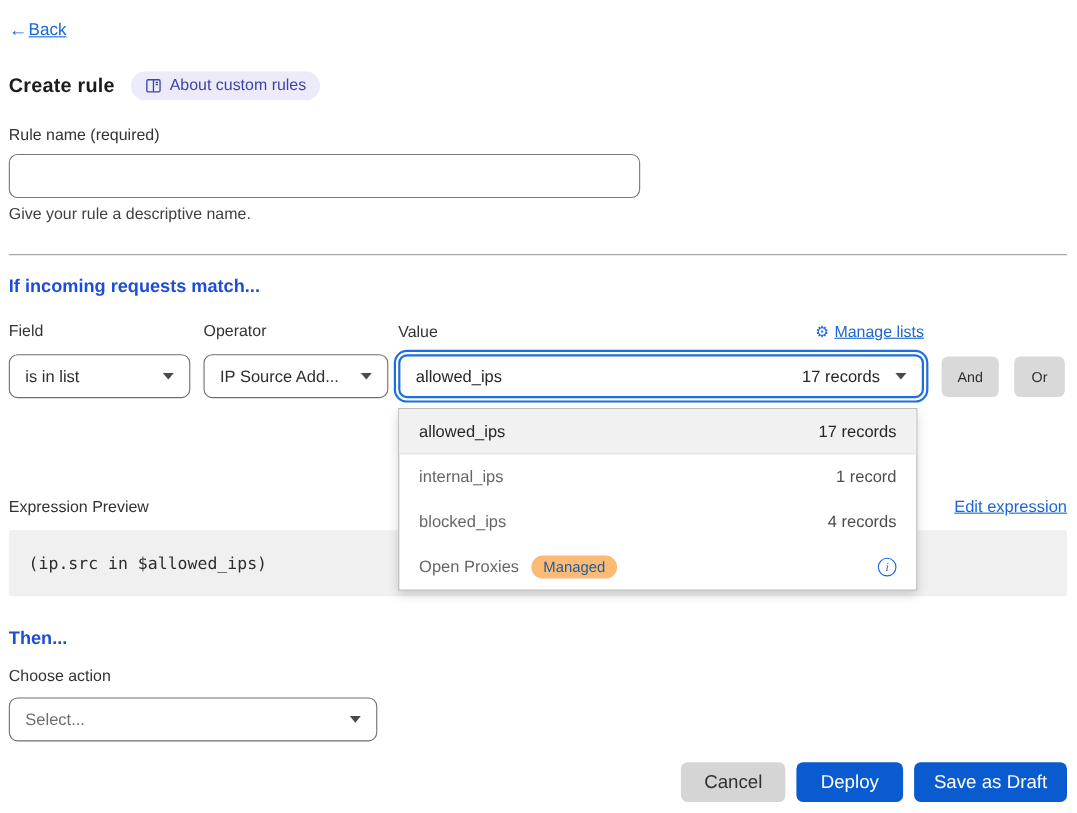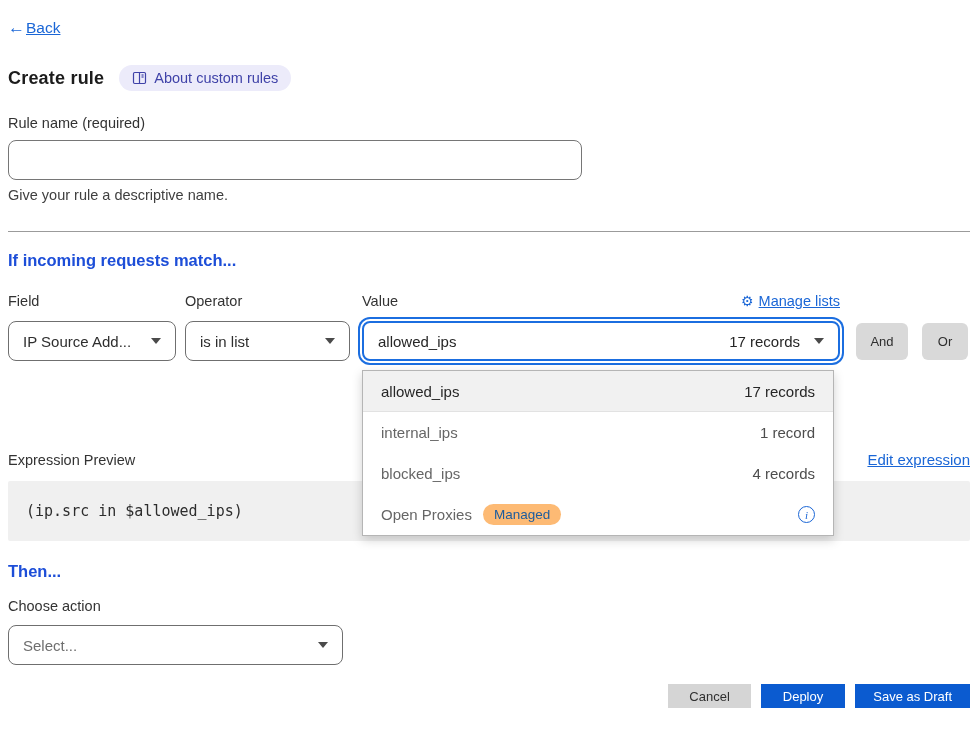--- a/index.html
+++ b/index.html
@@ -101,28 +101,28 @@
   .expr-header { display: flex; justify-content: space-between; align-items: center;
     margin-top: 90px; width: 962px; }
   .expr-label { font-size: 14.5px; color: #333; }
   .expr-box {
     margin-top: 13px; width: 962px; height: 60px; background: #f0f0f0; border-radius: 2px;
     display: flex; align-items: center; padding-left: 18px;
   }
   .expr-code { font-family: "DejaVu Sans Mono", "Liberation Mono", monospace; font-size: 15px; color: #2d2d2d; }
 
   
-  .then-title { margin-top: 21px; }
+  .then-title { margin-top: 29px; }
   .action-label { margin-top: 17px; }
   .select-action { width: 335px; margin-top: 11px; color: #6e6e6e; }
 
   
   .footer { display: flex; justify-content: flex-end; align-items: center; gap: 10px;
     width: 962px; margin-top: 19px; }
-  .btn { height: 24px; border: none; border-radius: 0; font-size: 13px;
+  .btn { height: 36px; border: none; border-radius: 6px; font-size: 17px;
     font-family: inherit; cursor: pointer; }
   .btn-cancel { background: #d5d5d5; color: #303030; padding: 0 21px; }
   .btn-primary { background: #0b5bd0; color: #ffffff; }
   .btn-save { padding: 0 18px; }
   .btn-deploy { padding: 0 22px; }
 </style>
 </head>
 <body>
 
 <div class="page">
@@ -165,26 +165,26 @@
     <span class="lbl-value">
       <span>Value</span>
       <span class="manage-link">
         <span class="gear-glyph">⚙</span>
         <span class="link">Manage lists</span>
       </span>
     </span>
   </div>
 
   <div class="condition-row">
+    <div class="select select-operator">
+      <span>is in list</span>
+      <span class="caret"></span>
+    </div>
     <div class="select select-field">
       <span>IP Source Add...</span>
-      <span class="caret"></span>
-    </div>
-    <div class="select select-operator">
-      <span>is in list</span>
       <span class="caret"></span>
     </div>
     <div class="value-wrap">
       <div class="select-value">
         <span>allowed_ips</span>
         <span class="value-right">
           <span>17 records</span>
           <span class="caret"></span>
         </span>
       </div>

